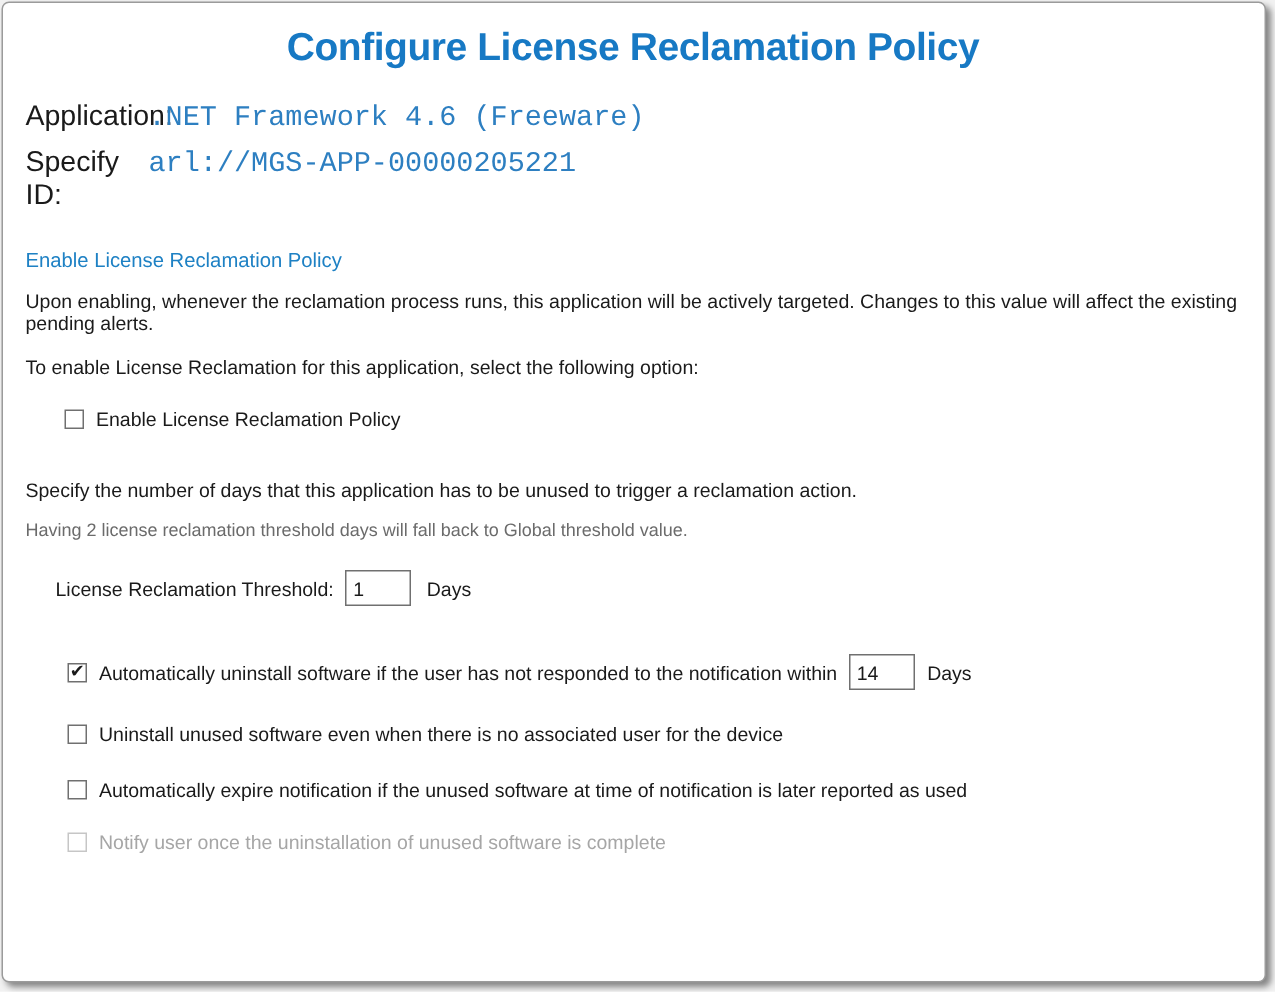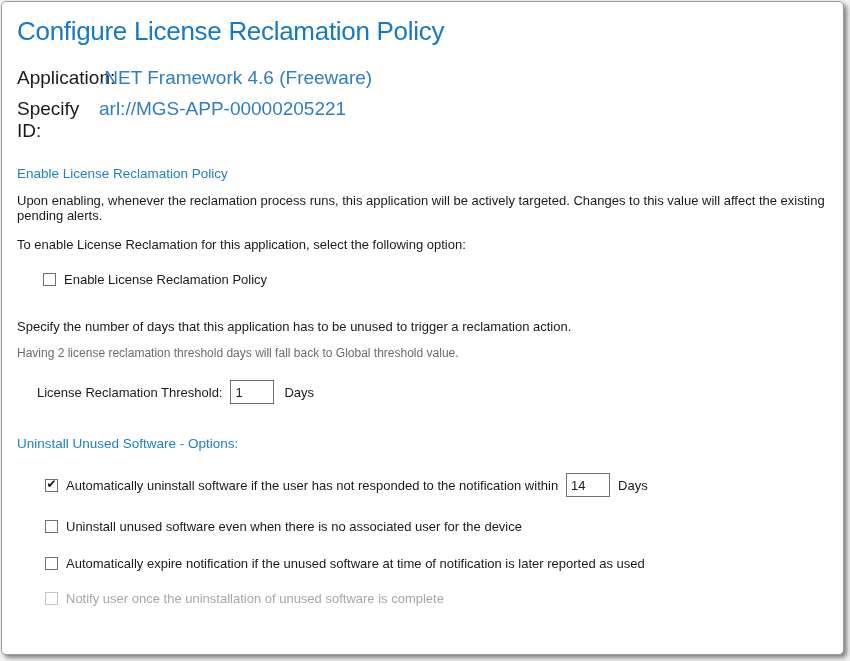--- a/index.html
+++ b/index.html
@@ -3,23 +3,23 @@
 <meta charset="utf-8">
 <style>
   * { margin:0; padding:0; box-sizing:border-box; }
   html,body { width:850px; height:661px; background:#f1f1f1; font-family:"Liberation Sans", sans-serif; }
   .window {
     position:absolute; left:1px; top:1px; width:843px; height:654px;
     background:#ffffff; border:1px solid #9b9b9b; border-radius:5px;
     box-shadow:3px 3px 4px rgba(0,0,0,0.45);
     padding:8px 16px 0 15px; overflow:hidden;
   }
-  .page-title { font-size:26px; font-weight:400; color:#1779c4; margin:6px 0 20px 0; letter-spacing:-0.3px; }
+  .page-title { font-size:26px; font-weight:700; color:#1779c4; margin:6px 0 20px 0; letter-spacing:-0.3px;text-align:center; }
   .info-grid { display:grid; grid-template-columns:82px auto; row-gap:9px; font-size:19px; color:#1a1a1a; margin-bottom:24px; }
-  .info-grid a { color:#2d7fc1; text-decoration:none; }
+  .info-grid a { color:#2d7fc1; text-decoration:none;font-family:Liberation Mono, monospace; }
   .sec-heading { font-size:13.5px; color:#1e81c4; margin-bottom:10px; }
   .desc { font-size:13px; color:#1a1a1a; }
   .note { font-size:12px; color:#6b6b6b; }
   .row { display:flex; align-items:center; gap:8px; font-size:13px; color:#1a1a1a; }
   .cb {
     width:13px; height:13px; border:1px solid #707070; background:#fff; flex:0 0 13px;
     display:flex; align-items:center; justify-content:center;
     font-size:12px; line-height:12px; color:#1a1a1a;
   }
   .cb .glyph { visibility:hidden; position:relative; top:-1px; }
@@ -73,21 +73,20 @@
     <p class="desc mb12">Specify the number of days that this application has to be unused to trigger a reclamation action.</p>
     <p class="note mb20">Having 2 license reclamation threshold days will fall back to Global threshold value.</p>
     <div class="row ind2">
       <span>License Reclamation Threshold:</span>
       <input class="txt-input" type="text" value="1" style="">
       <span class="gap-lbl">Days</span>
     </div>
   </div>
 
   <div>
-    <div class="sec-heading">Uninstall Unused Software - Options:</div>
 
 
     <label class="row ind4 mt22">
       <span class="cb checked">
           <span class="glyph">✔</span>
         </span>
       <span>Automatically uninstall software if the user has not responded to the notification within</span>
       <input class="txt-input" type="text" value="14" style="">
       <span>Days</span>
     </label>

